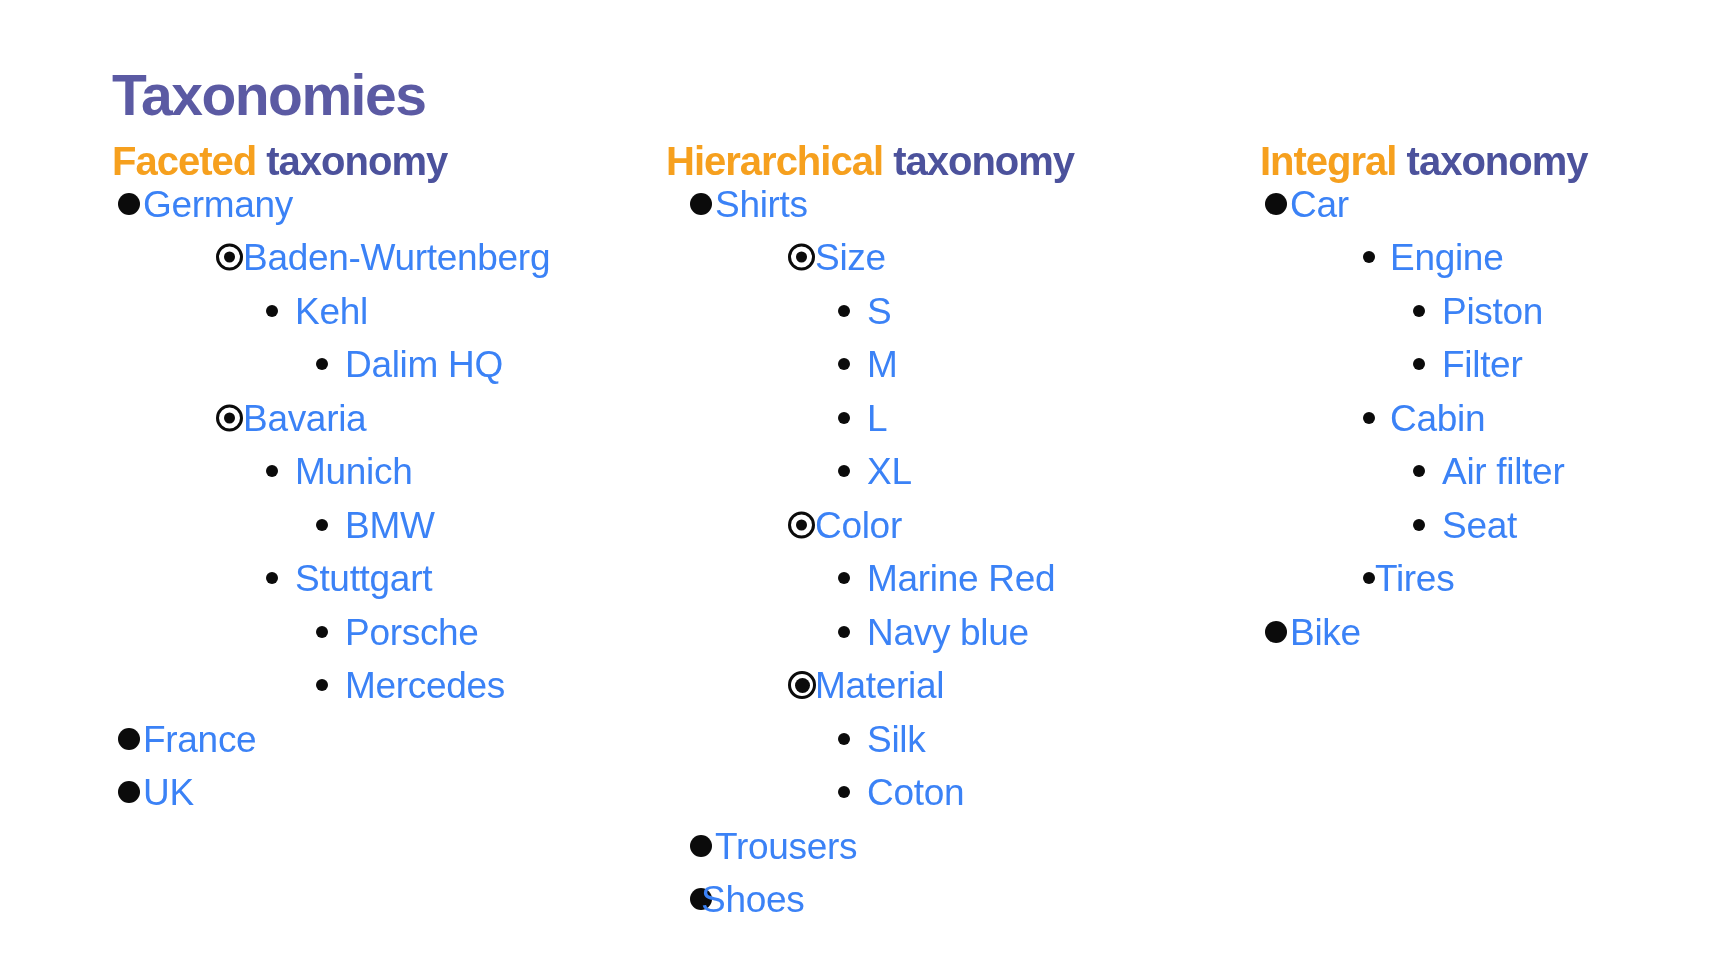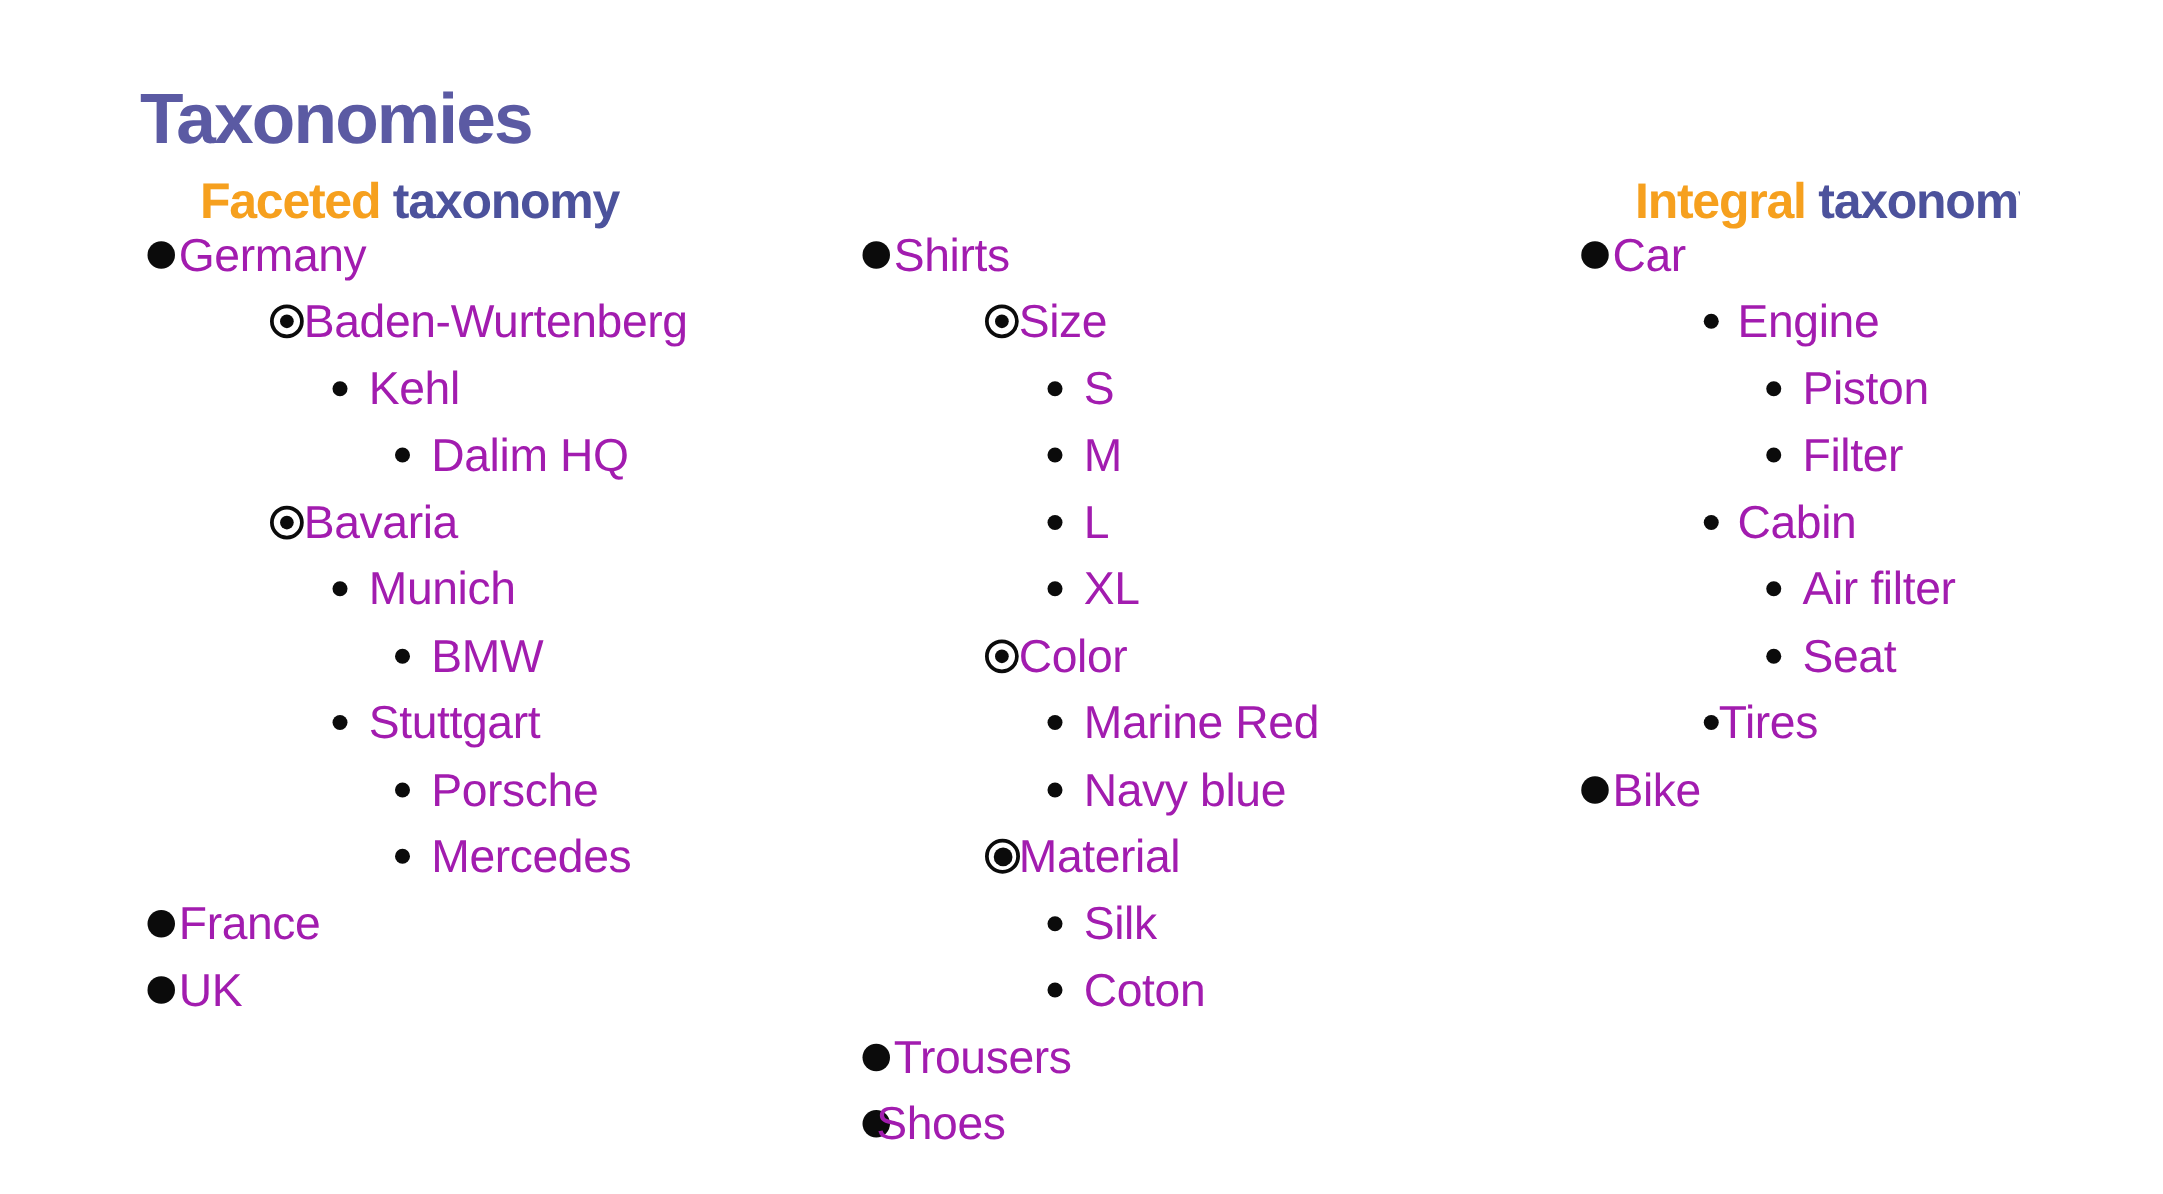--- a/index.html
+++ b/index.html
@@ -11,35 +11,35 @@
     font-family:"Liberation Sans","DejaVu Sans",sans-serif;
   }
   .title{
     position:absolute;left:112px;top:26px;
     font-size:57px;font-weight:700;letter-spacing:-1.5px;
     color:#5b5aa3;line-height:1.1;
   }
   .heading{
     position:absolute;top:104px;
     font-size:40px;font-weight:700;letter-spacing:-1px;
-    line-height:1.2;white-space:nowrap;margin-left:48px;
+    line-height:1.2;white-space:nowrap;
   }
   .heading .accent{color:#f6a01e;}
   .heading .rest{color:#4c529c;}
   .h-0{left:112px}
   .h-1{left:666px}
   .h-2{left:1260px}
   .list{position:absolute;top:177px;}
   .l-0{left:118px}
   .l-1{left:690px}
   .l-2{left:1265px}
   .row{position:relative;height:53.5px;}
   .label{
     position:absolute;top:50%;transform:translateY(-50%);
-    font-size:37px;color:#a21caf;white-space:nowrap;letter-spacing:-0.3px;
+    font-size:37px;color:#3b82f6;white-space:nowrap;letter-spacing:-0.3px;
     line-height:1;
   }
   .bullet{position:absolute;top:50%;transform:translateY(-50%);box-sizing:border-box;}
   .b-disc{width:22px;height:22px;background:#0b0b0b;border-radius:50%;}
   .b-fisheye{width:27px;height:27px;border:3.5px solid #0b0b0b;border-radius:50%;}
   .b-fisheye::after,
   .b-fisheye-bold::after{
     content:"";position:absolute;inset:0;margin:auto;
     width:11px;height:11px;background:#0b0b0b;border-radius:50%;
   }
@@ -51,20 +51,24 @@
 <body>
 
 <div class="slide">
 
   <h1 class="title">Taxonomies</h1>
 
   <h2 class="heading h-0">
     <span class="accent">Faceted</span>
     <span class="rest">taxonomy</span>
   </h2>
+  <h2 class="heading h-1">
+    <span class="accent">Hierarchical</span>
+    <span class="rest">taxonomy</span>
+  </h2>
   <h2 class="heading h-2">
     <span class="accent">Integral</span>
     <span class="rest">taxonomy</span>
   </h2>
 
   <div class="list l-0">
       <div class="row">
         <span class="bullet b-disc" style="left: 0px;"></span>
         <span class="label" style="left: 25px;">Germany</span>
       </div>

